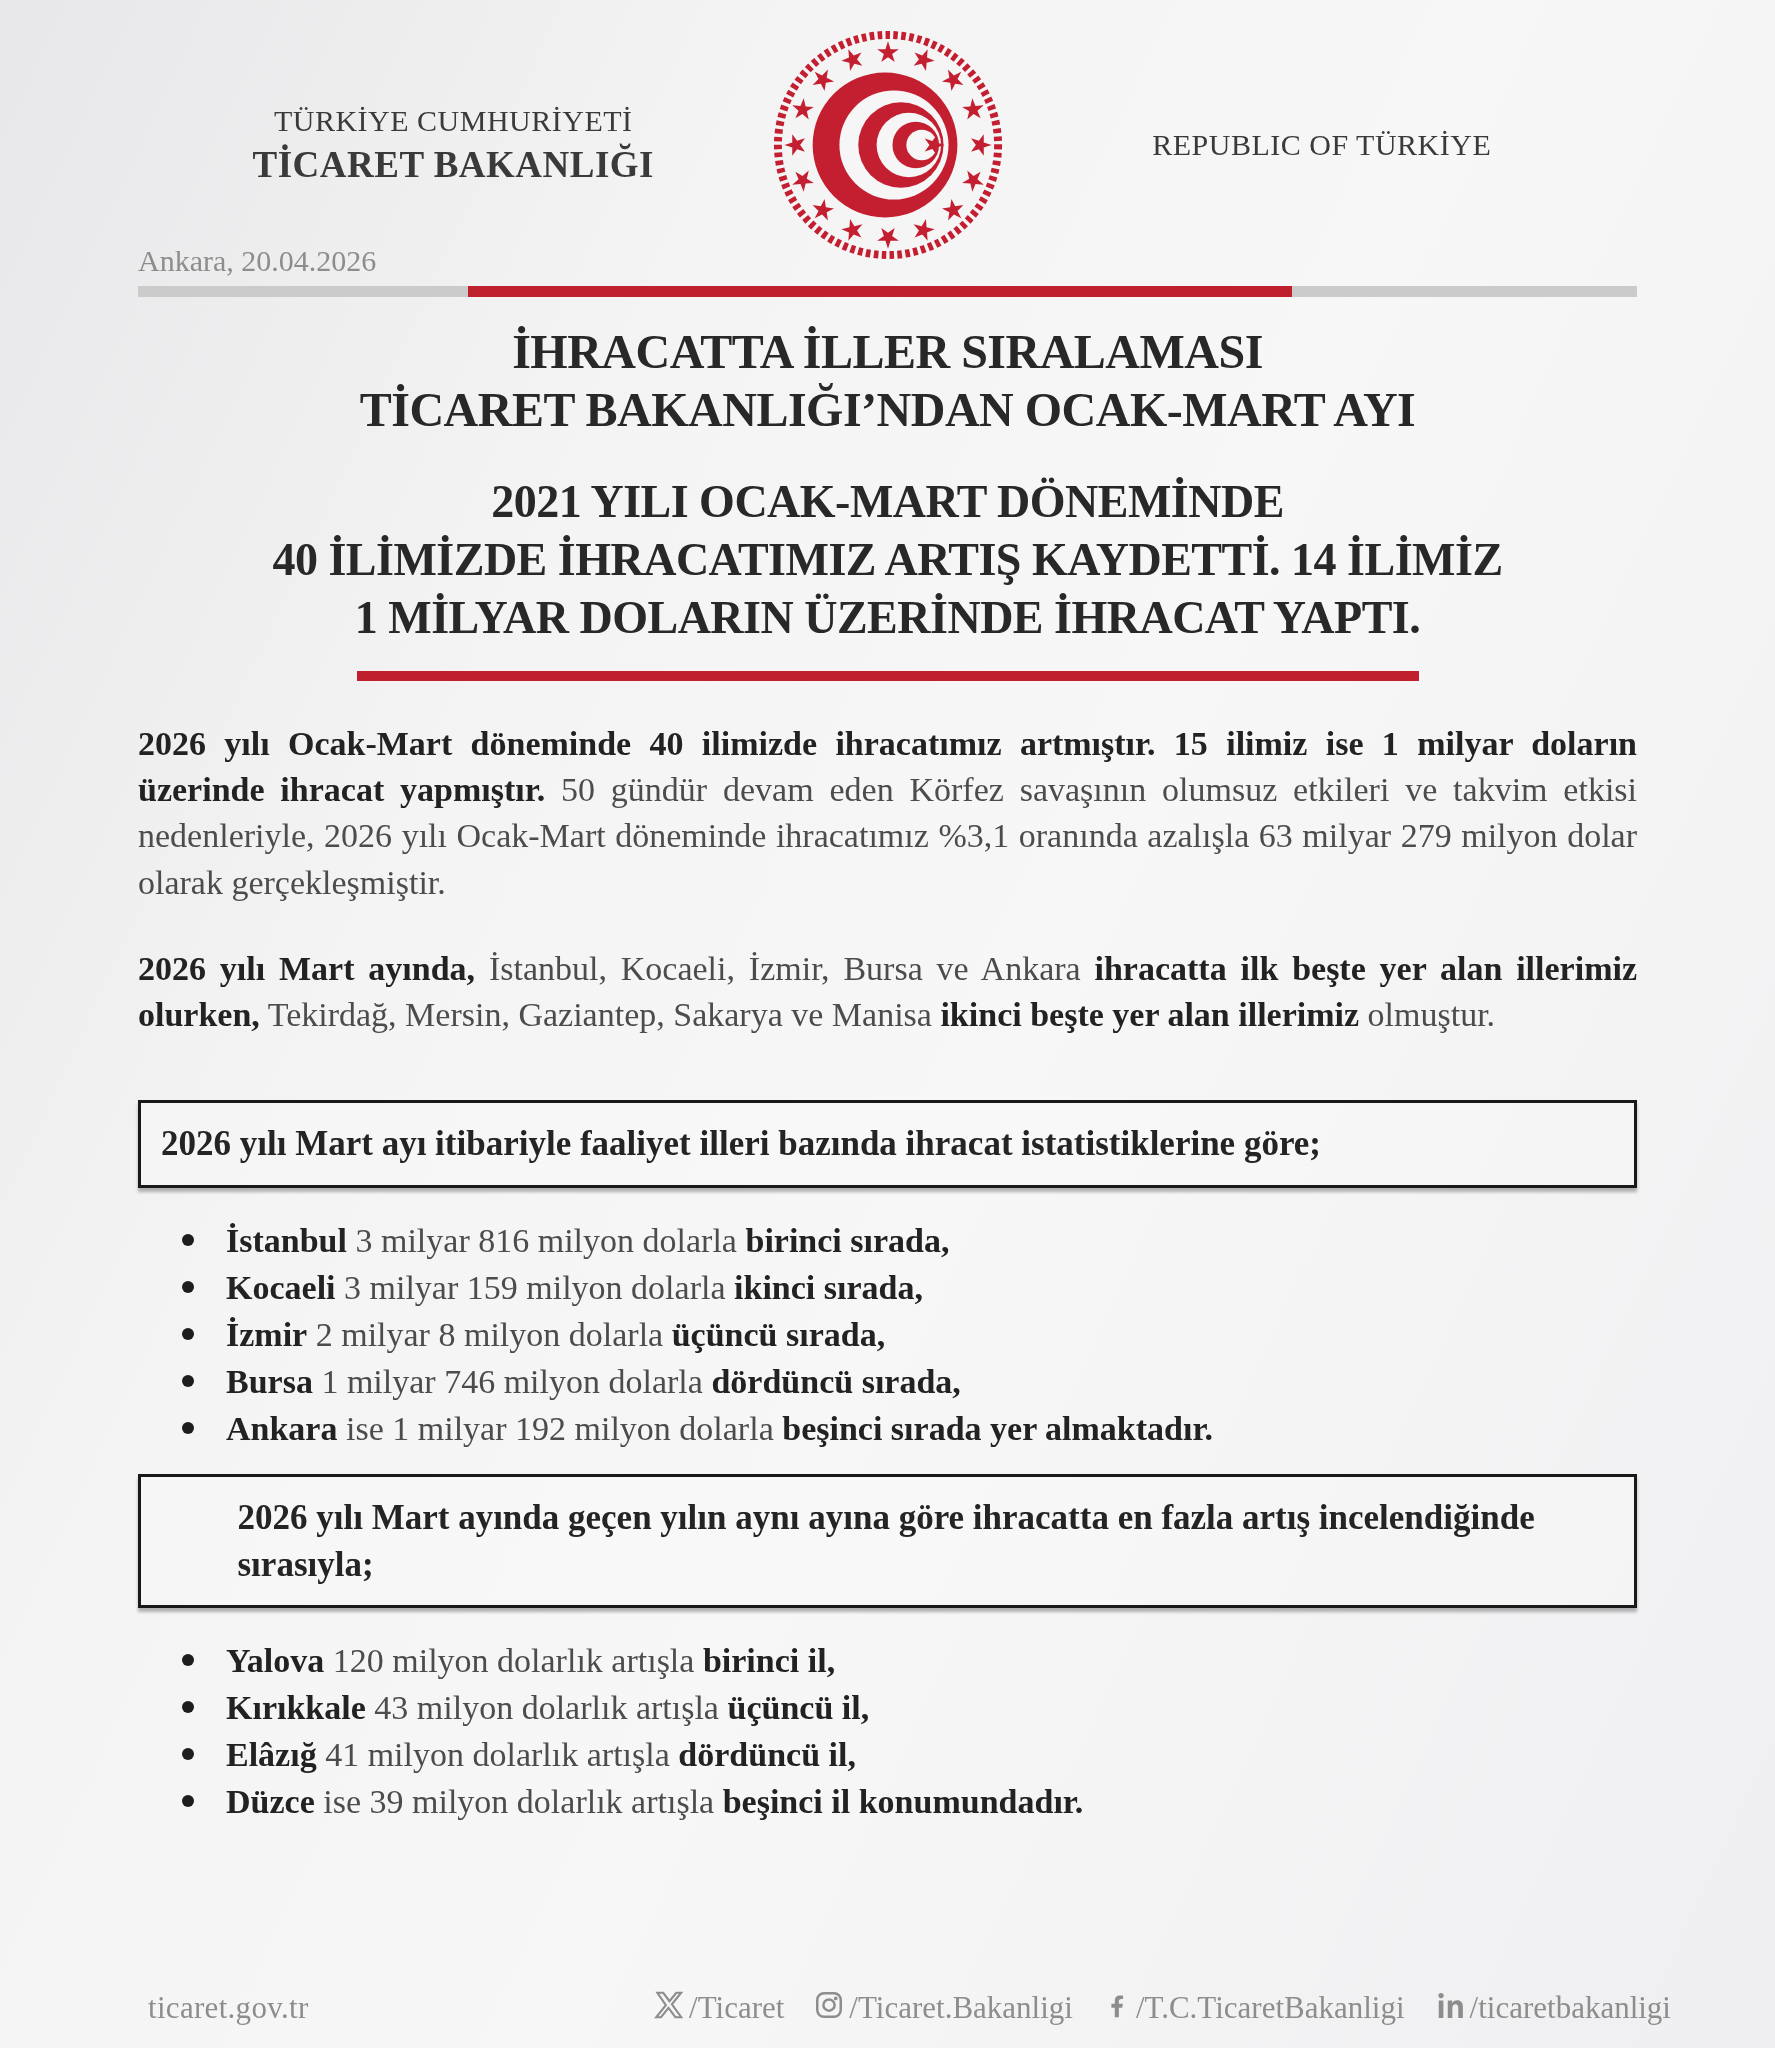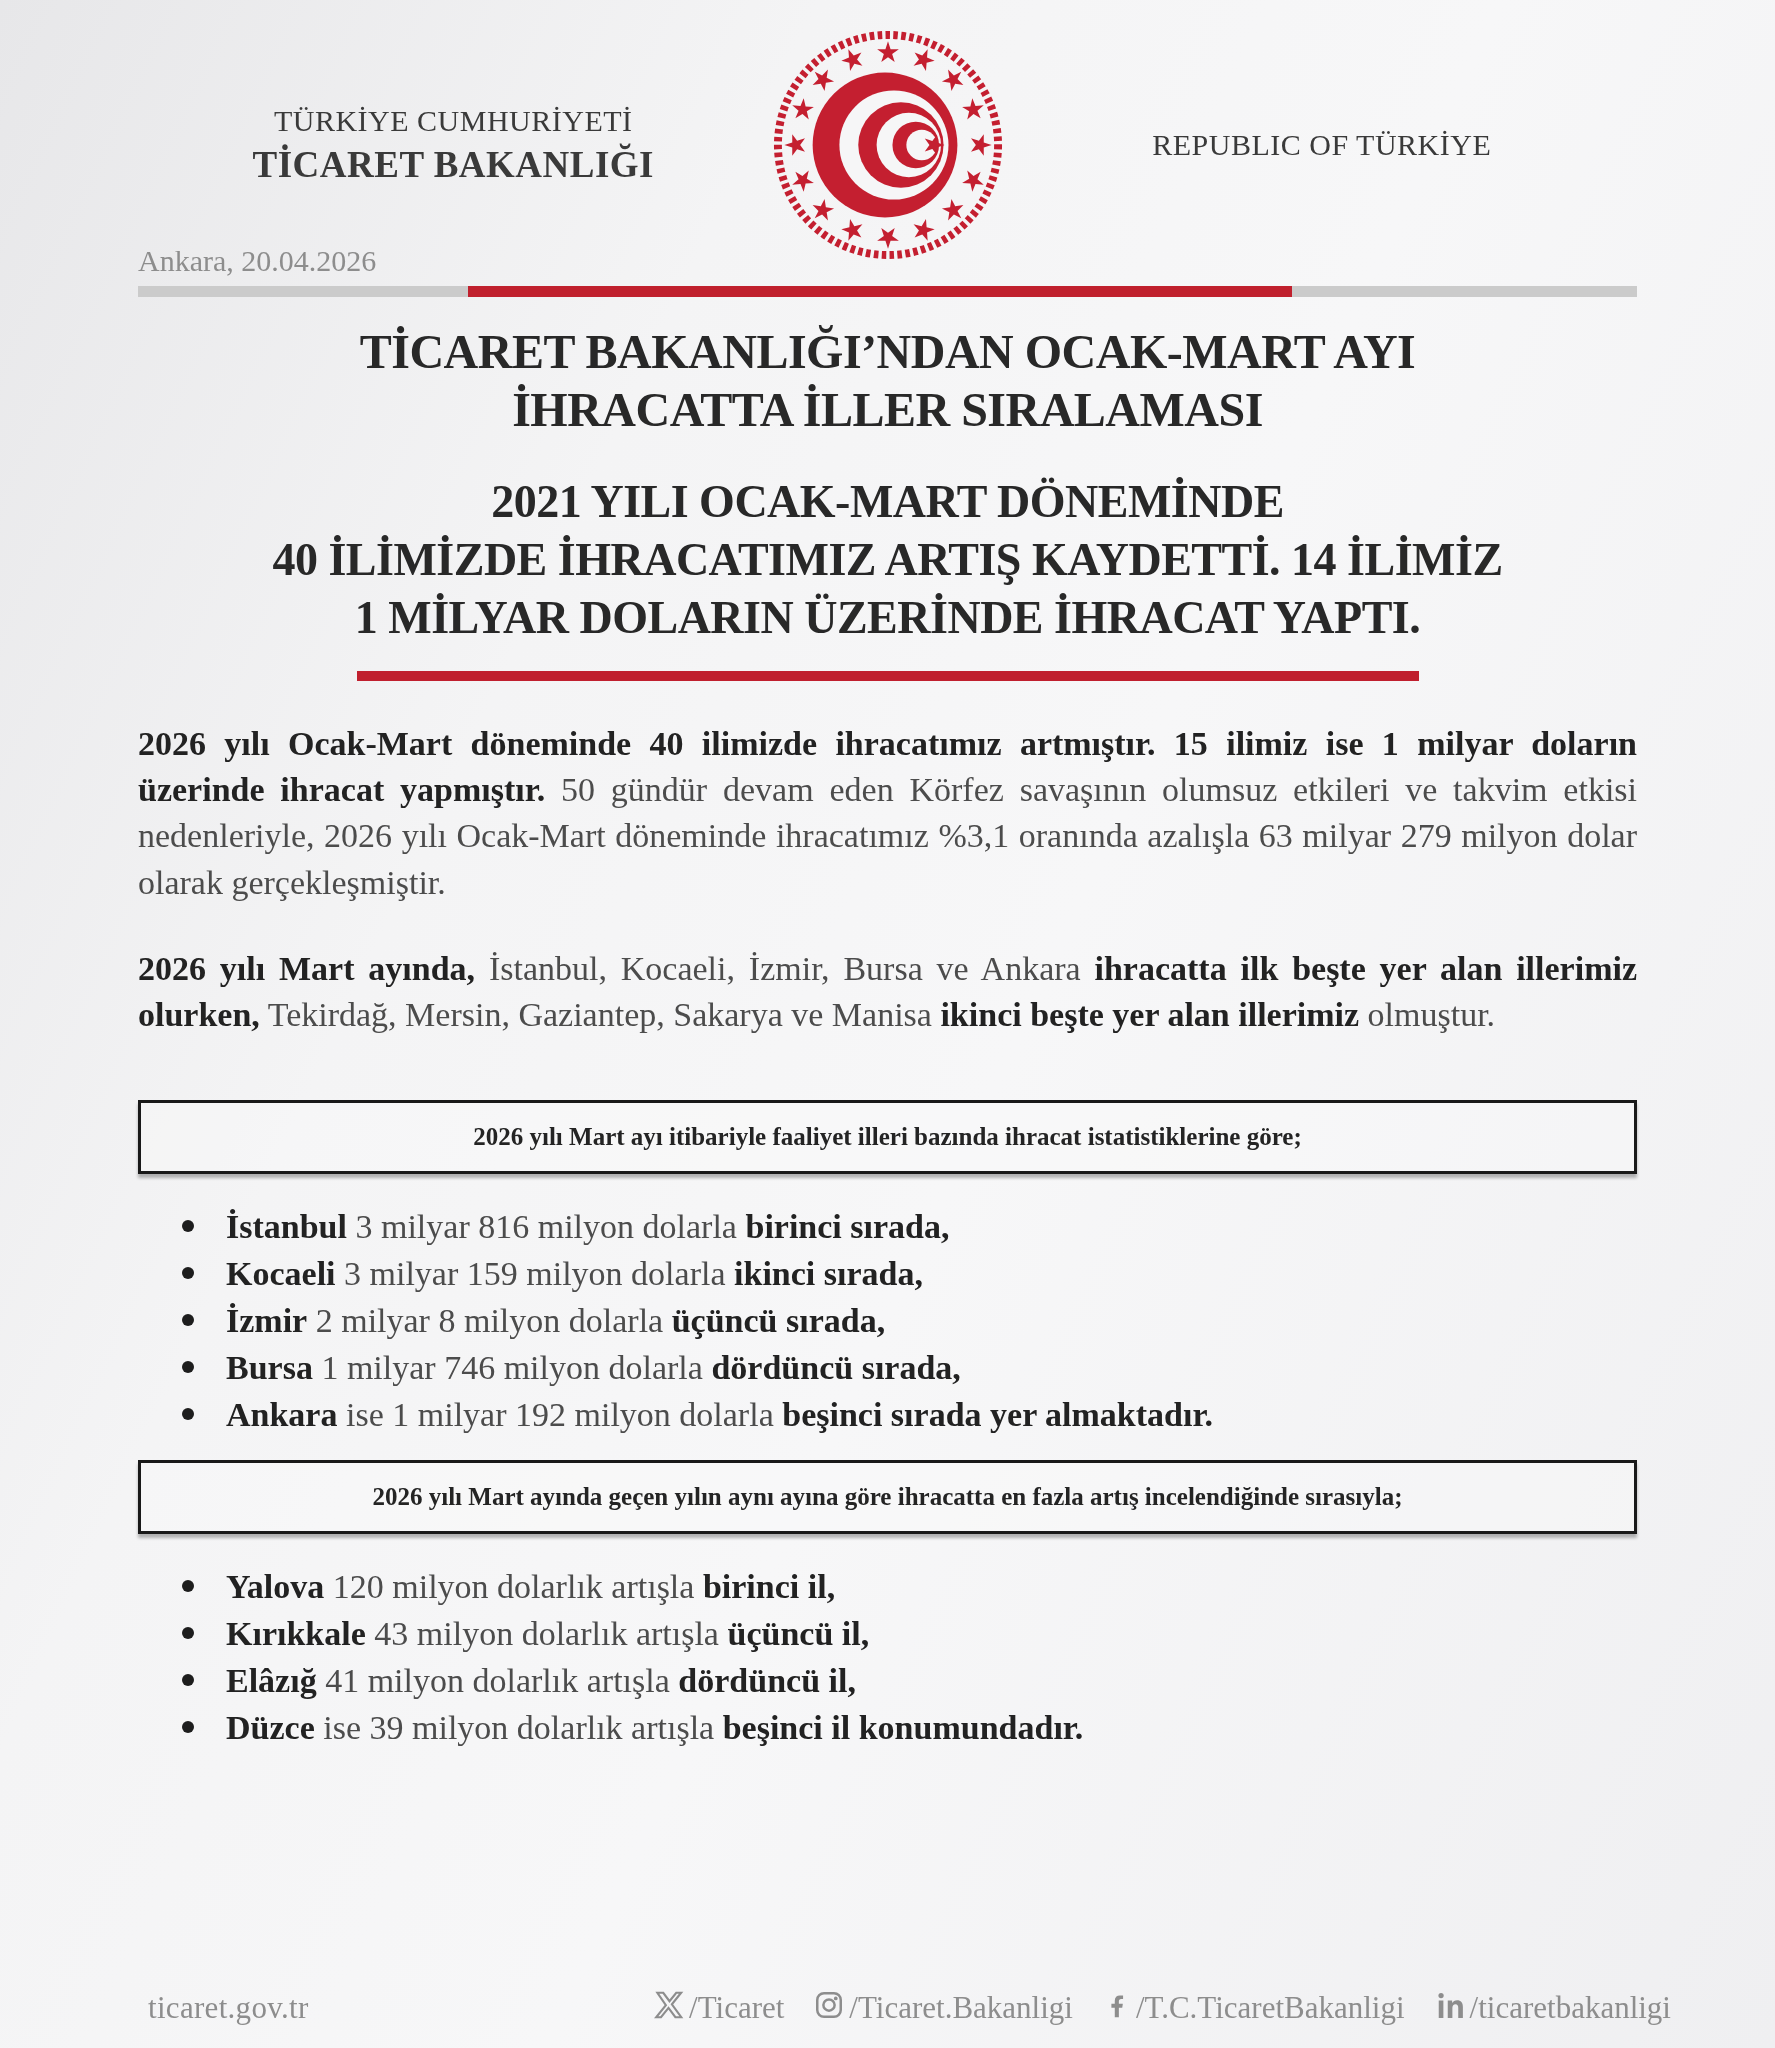--- a/index.html
+++ b/index.html
@@ -27,21 +27,21 @@
   .subtitle div{white-space:nowrap;}
   .sub-underline{width:1062px;height:10px;background:#c01f2e;margin:24px auto 0;}
   
   .para{font-size:34px;line-height:1.36;text-align:justify;color:#4c4c4c;margin:0;}
   .para b,.bullets b{font-weight:700;color:#222;}
   .para1{margin-top:40px;}
   .para2{margin-top:40px;}
   
   .box{border:3px solid #191919;background:rgba(255,255,255,.22);
     box-shadow:0 4px 3px rgba(0,0,0,.28);
-    text-align:center;font-weight:700;font-size:25px;color:#242424;padding:17px 20px;line-height:1.35;}
+    font-weight:700;font-size:35px;color:#242424;padding:17px 20px;line-height:1.35;}
   .box1{margin-top:62px;}
   .box2{margin-top:28px;}
   .box2 .box-text{max-width:1300px;margin:0 auto;}
   
   ul.bullets{list-style:none;margin:36px 0 0;padding:0 0 0 44px;font-size:34px;color:#4c4c4c;}
   ul.bullets li{position:relative;padding-left:44px;margin-bottom:13px;line-height:1.0;}
   ul.bullets li::before{content:'';position:absolute;left:0;top:10px;width:12px;height:12px;
     border-radius:50%;background:#1d1d1d;}
   .list2{margin-top:40px;}
   
@@ -98,22 +98,22 @@
       </svg>
       <div class="h-side">
         <div class="h-line1">REPUBLIC OF TÜRKİYE</div>
       </div>
     </div>
 
     <div class="dateline">Ankara, 20.04.2026</div>
     <div class="divider"></div>
 
     <div class="title">
+      <div>İHRACATTA İLLER SIRALAMASI</div>
       <div>TİCARET BAKANLIĞI’NDAN OCAK-MART AYI</div>
-      <div>İHRACATTA İLLER SIRALAMASI</div>
     </div>
 
     <div class="subtitle">
       <div>2021 YILI OCAK-MART DÖNEMİNDE</div>
       <div>40 İLİMİZDE İHRACATIMIZ ARTIŞ KAYDETTİ. 14 İLİMİZ</div>
       <div>1 MİLYAR DOLARIN ÜZERİNDE İHRACAT YAPTI.</div>
     </div>
     <div class="sub-underline"></div>
 
     <p class="para para1"><b>2026 yılı Ocak-Mart döneminde 40 ilimizde ihracatımız artmıştır. 15 ilimiz ise 1 milyar doların üzerinde ihracat yapmıştır.</b> 50 gündür devam eden Körfez savaşının olumsuz etkileri ve takvim etkisi nedenleriyle, 2026 yılı Ocak-Mart döneminde ihracatımız %3,1 oranında azalışla 63 milyar 279 milyon dolar olarak gerçekleşmiştir.</p>

